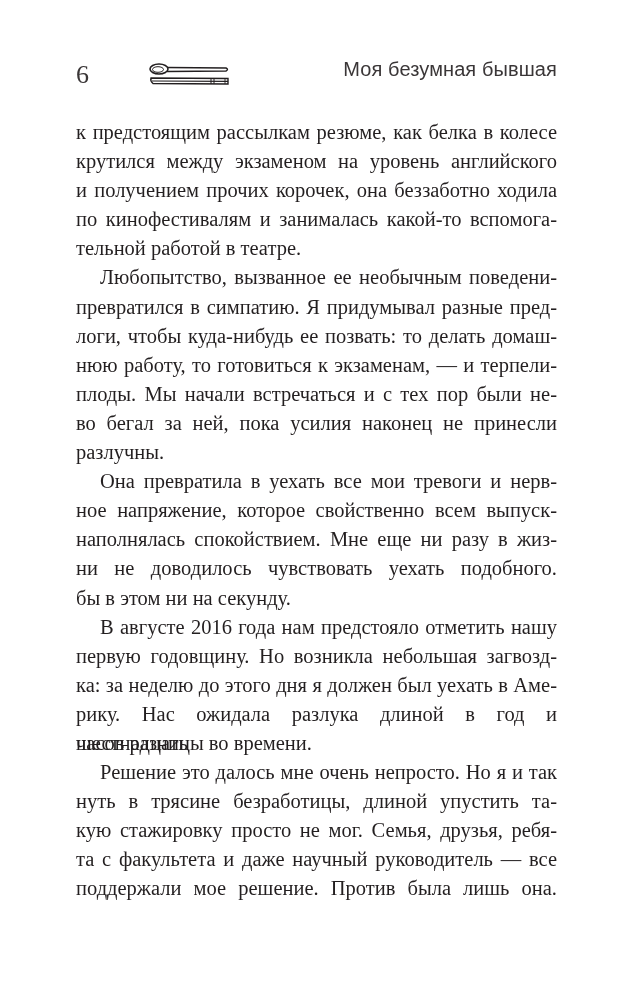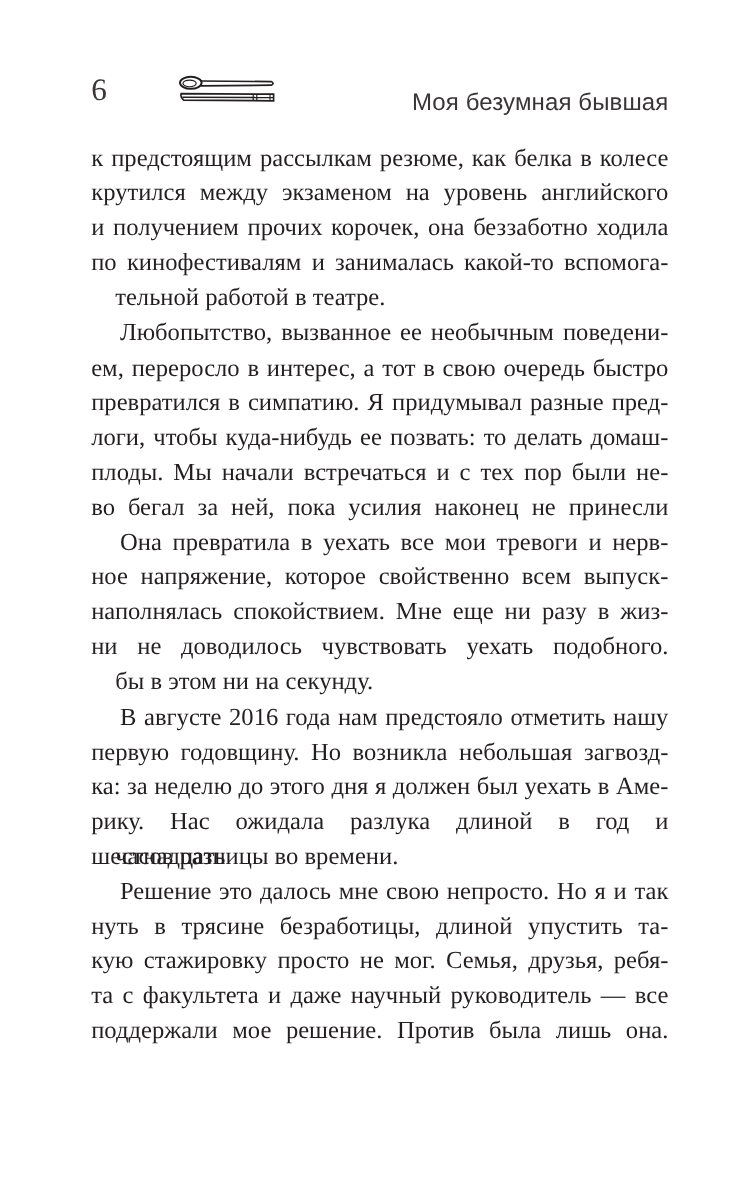--- a/index.html
+++ b/index.html
@@ -33,21 +33,21 @@
     .ornament {
       position: absolute;
       left: 148px;
       top: 62px;
       width: 84px;
       height: 28px;
     }
     .running-title {
       position: absolute;
       right: 68px;
-      top: 73px;
+      top: 56px;
       font-family: "Liberation Sans", sans-serif;
       font-size: 20px;
       line-height: 26px;
       color: #3a3637;
       letter-spacing: 0.1px;
     }
     .body-text {
       position: absolute;
       left: 76px;
       top: 118px;
@@ -60,21 +60,20 @@
     .line {
       display: block;
       text-align: justify;
       text-align-last: justify;
       white-space: nowrap;
       height: 29.1px;
       overflow: visible;
     }
     .line.last {
       text-align-last: left;
-      margin-left: 20px;
     }
     .line.indent {
       padding-left: 24px;
     }
     .line-inner {
       display: inline-block;
       width: 100%;
       text-align: justify;
       text-align-last: justify;
       white-space: normal;
@@ -108,43 +107,44 @@
   <div>
     <div class="line"><span class="line-inner">к предстоящим рассылкам резюме, как белка в колесе</span></div>
     <div class="line"><span class="line-inner">крутился между экзаменом на уровень английского</span></div>
     <div class="line"><span class="line-inner">и получением прочих корочек, она беззаботно ходила</span></div>
     <div class="line"><span class="line-inner">по кинофестивалям и занималась какой-то вспомога-</span></div>
     <div class="line last"><span class="line-inner">тельной работой в театре.</span></div>
   </div>
 
   <div>
     <div class="line indent"><span class="line-inner">Любопытство, вызванное ее необычным поведени-</span></div>
-    <div class="line"><span class="line-inner">ем, переросло в интерес, а тот в свою очередь быстро</span></div>
     <div class="line"><span class="line-inner">превратился в симпатию. Я придумывал разные пред-</span></div>
     <div class="line"><span class="line-inner">логи, чтобы куда-нибудь ее позвать: то делать домаш-</span></div>
+    <div class="line"><span class="line-inner">нюю работу, то готовиться к экзаменам, — и терпели-</span></div>
     <div class="line"><span class="line-inner">плоды. Мы начали встречаться и с тех пор были не-</span></div>
     <div class="line"><span class="line-inner">во бегал за ней, пока усилия наконец не принесли</span></div>
+    <div class="line last"><span class="line-inner">разлучны.</span></div>
   </div>
 
   <div>
     <div class="line indent"><span class="line-inner">Она превратила в уехать все мои тревоги и нерв-</span></div>
     <div class="line"><span class="line-inner">ное напряжение, которое свойственно всем выпуск-</span></div>
     <div class="line"><span class="line-inner">наполнялась спокойствием. Мне еще ни разу в жиз-</span></div>
     <div class="line"><span class="line-inner">ни не доводилось чувствовать уехать подобного.</span></div>
     <div class="line last"><span class="line-inner">бы в этом ни на секунду.</span></div>
   </div>
 
   <div>
     <div class="line indent"><span class="line-inner">В августе 2016 года нам предстояло отметить нашу</span></div>
     <div class="line"><span class="line-inner">первую годовщину. Но возникла небольшая загвозд-</span></div>
     <div class="line"><span class="line-inner">ка: за неделю до этого дня я должен был уехать в Аме-</span></div>
     <div class="line"><span class="line-inner">рику. Нас ожидала разлука длиной в год и шестнадцать</span></div>
     <div class="line last"><span class="line-inner">часов разницы во времени.</span></div>
   </div>
 
   <div>
-    <div class="line indent"><span class="line-inner">Решение это далось мне свою непросто. Но я и так</span></div>
+    <div class="line indent"><span class="line-inner">Решение это далось мне очень непросто. Но я и так</span></div>
     <div class="line"><span class="line-inner">нуть в трясине безработицы, длиной упустить та-</span></div>
     <div class="line"><span class="line-inner">кую стажировку просто не мог. Семья, друзья, ребя-</span></div>
     <div class="line"><span class="line-inner">та с факультета и даже научный руководитель — все</span></div>
     <div class="line"><span class="line-inner">поддержали мое решение. Против была лишь она.</span></div>
   </div>
 </div>
 
 </body></html>

